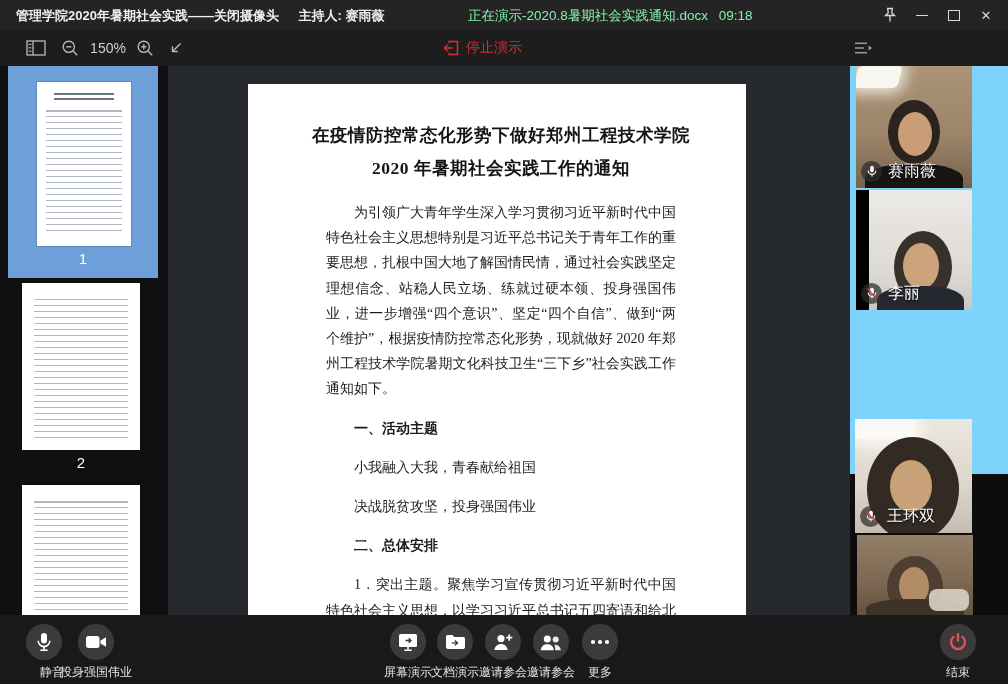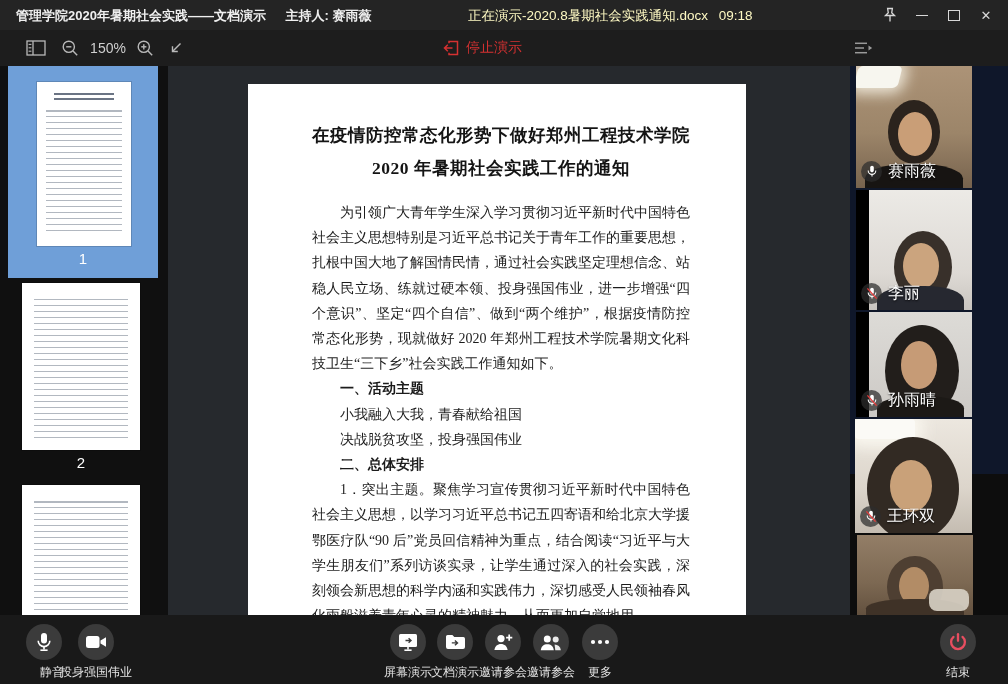--- a/index.html
+++ b/index.html
@@ -5,21 +5,21 @@
   html,body{margin:0;padding:0;}
   body{
     width:1008px;height:684px;position:relative;overflow:hidden;
     background:#000;font-family:"Liberation Sans","DejaVu Sans",sans-serif;
     -webkit-font-smoothing:antialiased;
   }
   
   .titlebar{position:absolute;top:0;left:0;right:0;height:30px;background:#242424;}
   .tb-left{position:absolute;left:16px;top:7px;font-size:13px;font-weight:700;color:#efefef;white-space:nowrap;}
   .tb-left .host{margin-left:16px;}
-  .tb-center{position:absolute;left:468px;top:7px;font-size:13.5px;color:#fef9c3;white-space:nowrap;}
+  .tb-center{position:absolute;left:468px;top:7px;font-size:13.5px;color:#86efac;white-space:nowrap;}
   .tb-center .time{margin-left:7px;}
   .win-controls{position:absolute;right:6px;top:0;height:30px;display:flex;align-items:center;}
   .win-btn{width:32px;height:30px;display:flex;align-items:center;justify-content:center;color:#d8d8d8;cursor:default;}
   .win-btn svg{display:block;}
   .sq{width:10px;height:9px;border:1.4px solid #d8d8d8;display:inline-block;}
   .minus{width:12px;height:0;border-top:1.6px solid #d8d8d8;display:inline-block;}
   .xmark{font-size:13px;line-height:1;color:#d8d8d8;}
 
   
   .toolbar{position:absolute;top:30px;left:0;right:0;height:36px;background:#1d1d1d;}
@@ -52,25 +52,25 @@
   .pn2{left:22px;width:118px;top:388px;}
 
   
   .doc-area{position:absolute;left:168px;top:0;width:682px;height:549px;background:#26292d;overflow:hidden;}
   .page{position:absolute;left:80px;top:18px;width:498px;height:580px;background:#fff;box-sizing:border-box;
     padding:35px 56px 0 64px;}
   .doc-title{font-family:"Liberation Serif","DejaVu Serif",serif;font-weight:700;font-size:17.5px;
     line-height:33px;text-align:center;color:#141414;letter-spacing:.5px;}
   .doc-body{margin-top:15px;font-family:"Liberation Serif","DejaVu Serif",serif;font-size:14px;
     line-height:25.2px;color:#1c1c1c;text-align:justify;}
-  .doc-body p{margin:0;text-indent:2em;}
+  .doc-body p{margin:14px;text-indent:2em;}
   .doc-h{font-weight:700;}
 
   
-  .participants{position:absolute;left:850px;top:0;width:158px;height:408px;background:#0f172a;}
+  .participants{position:absolute;left:850px;top:0;width:158px;height:408px;background:#7dd3fc;}
   .tile{position:absolute;overflow:hidden;background:#000;cursor:pointer;}
   .t1{left:6px;top:0;width:116px;height:122px;}
   .t2{left:6px;top:124px;width:116px;height:120px;}
   .t3{left:6px;top:246px;width:116px;height:105px;}
   .t4{left:5px;top:353px;width:117px;height:114px;}
   .t5{left:7px;top:469px;width:116px;height:80px;}
   .vid{position:absolute;inset:0;}
   .t2 .vid,.t3 .vid{left:13px;}
   .t1 .vid{background:linear-gradient(180deg,#ac9377 0%,#9c8569 55%,#77634e 100%);}
   .t2 .vid{background:linear-gradient(180deg,#eceae6 0%,#ddd9d4 70%,#c9c5c0 100%);}
@@ -109,21 +109,21 @@
   .fbtn{position:absolute;top:9px;width:36px;height:36px;border-radius:50%;background:#3b3b3b;color:#fff;
     display:flex;align-items:center;justify-content:center;cursor:pointer;transform:translateX(-50%);}
   .flabel{position:absolute;top:49px;font-size:12px;color:#e4e4e4;transform:translateX(-50%);white-space:nowrap;}
   .end-btn{color:#e84e60;}
 </style>
 </head>
 <body>
 
 <div class="titlebar">
   <div class="tb-left">
-    <span>管理学院2020年暑期社会实践——文档演示</span>
+    <span>管理学院2020年暑期社会实践——关闭摄像头</span>
     <span class="host">主持人: 赛雨薇</span>
   </div>
   <div class="tb-center">
     <span>正在演示-2020.8暑期社会实践通知.docx</span>
     <span class="time">09:18</span>
   </div>
   <div class="win-controls">
     <span class="win-btn">
       <svg width="14" height="16" viewBox="0 0 14 16">
           <path d="M4.6 1.5h4.8l-.7 4.3 2.8 2.7H2.5l2.8-2.7z" fill="none" stroke="currentColor" stroke-width="1.3"></path>
@@ -260,38 +260,20 @@
               <rect x="4.2" y="0.8" width="3.6" height="6.6" rx="1.8" fill="#fff"></rect>
               <path d="M2.2 5.6a3.8 3.8 0 0 0 7.6 0" fill="none" stroke="#fff" stroke-width="1.1"></path>
               <line x1="6" y1="9.7" x2="6" y2="11.6" stroke="#fff" stroke-width="1.1"></line>
               <line x1="1.4" y1="1.4" x2="10.6" y2="11.6" stroke="#e23b3b" stroke-width="1.4"></line>
             </svg>
         </span>
         <span class="pname">李丽</span>
       </div>
     </div>
 
-    <div class="tile t3">
-      <div class="vid">
-        <div class="blob hair"></div>
-        <div class="blob face"></div>
-        <div class="torso"></div>
-      </div>
-      <div class="name-tag">
-        <span class="mic-badge">
-          <svg width="12" height="13" viewBox="0 0 12 13">
-              <rect x="4.2" y="0.8" width="3.6" height="6.6" rx="1.8" fill="#fff"></rect>
-              <path d="M2.2 5.6a3.8 3.8 0 0 0 7.6 0" fill="none" stroke="#fff" stroke-width="1.1"></path>
-              <line x1="6" y1="9.7" x2="6" y2="11.6" stroke="#fff" stroke-width="1.1"></line>
-              <line x1="1.4" y1="1.4" x2="10.6" y2="11.6" stroke="#e23b3b" stroke-width="1.4"></line>
-            </svg>
-        </span>
-        <span class="pname">孙雨晴</span>
-      </div>
-    </div>
 
     <div class="tile t4">
       <div class="vid">
         <div class="light4"></div>
         <div class="blob hair"></div>
         <div class="blob face"></div>
       </div>
       <div class="name-tag">
         <span class="mic-badge">
           <svg width="12" height="13" viewBox="0 0 12 13">

